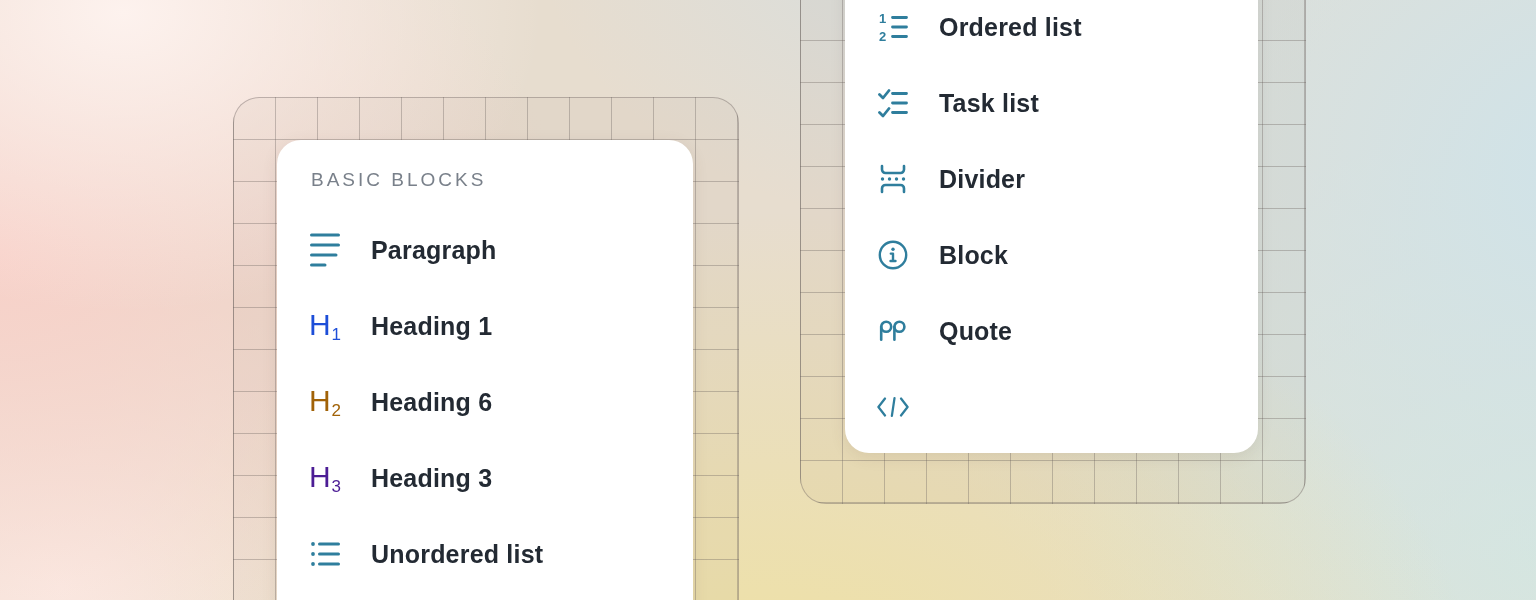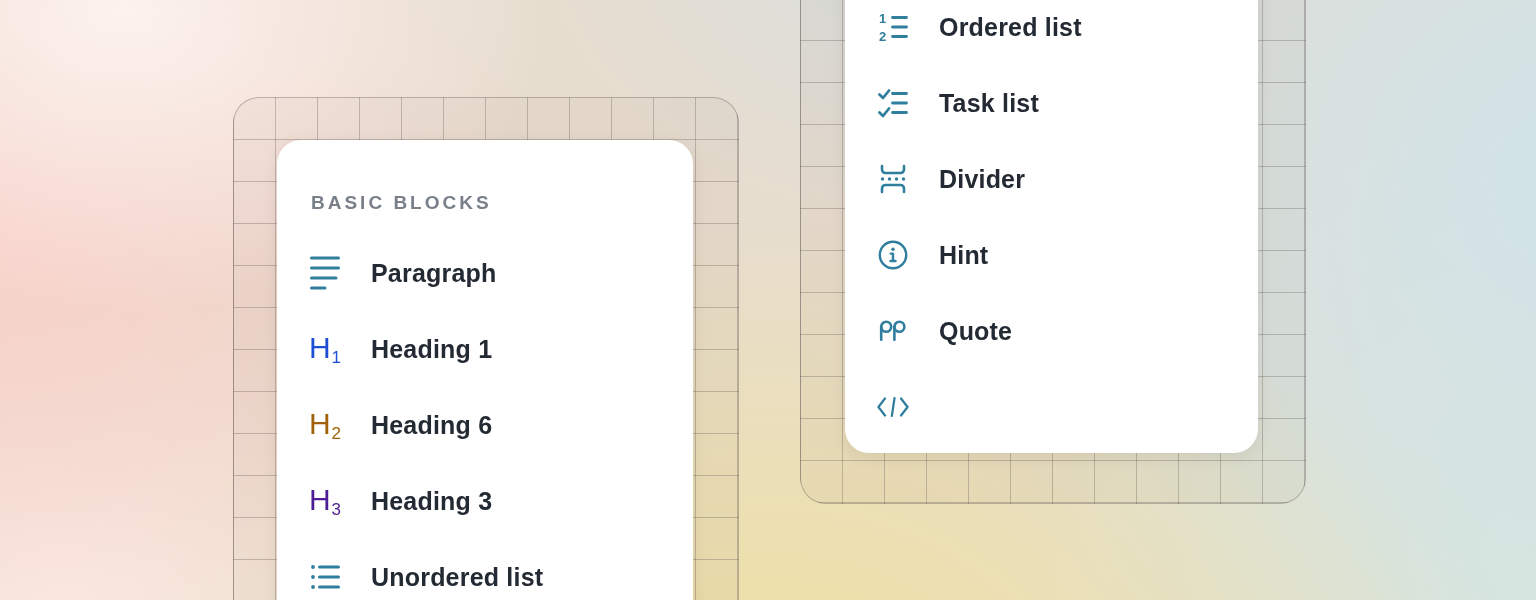--- a/index.html
+++ b/index.html
@@ -31,22 +31,22 @@
 
   
   .card{
     position:absolute;background:#ffffff;border-radius:24px;
     box-shadow:0 4px 16px rgba(90,70,60,0.10);
   }
   .card-left { left:277px; top:140px; width:416px; height:520px; }
   .card-right{ left:845px; top:-49px; width:413px; height:502px; padding-top:38px; box-sizing:border-box; }
 
   .card-header{
-    margin:52px 0 21px 34px;
-    font-size:19px;font-weight:700;letter-spacing:3px;
+    margin:29px 0 21px 34px;
+    font-size:19px;font-weight:400;letter-spacing:3px;
     line-height:22px;color:#79808a;
   }
   .menu-item{
     height:76px;display:flex;align-items:center;padding-left:32px;
   }
   .icon-box{
     width:32px;height:36px;flex:none;margin-right:30px;
     display:flex;align-items:center;justify-content:center;
   }
   .item-label{
@@ -144,21 +144,21 @@
           <span class="item-label">Divider</span>
         </div>
         <div class="menu-item">
           <span class="icon-box">
             <svg width="32" height="32" viewBox="0 0 32 32" fill="none">
        <circle cx="16" cy="16" r="13.2" stroke="#2f7e9d" stroke-width="2.4"></circle>
        <circle cx="16" cy="10.3" r="1.7" fill="#2f7e9d"></circle>
        <path d="M13.8 14.6 H16 V22 M13.5 22 H18.5" stroke="#2f7e9d" stroke-width="2.4" stroke-linecap="round" stroke-linejoin="round"></path>
             </svg>
           </span>
-          <span class="item-label">Hint</span>
+          <span class="item-label">Block</span>
         </div>
         <div class="menu-item">
           <span class="icon-box">
             <svg width="32" height="22" viewBox="0 0 32 22" fill="none">
        <circle cx="9.2" cy="6.8" r="5" stroke="#2f7e9d" stroke-width="2.6"></circle>
        <path d="M4.2 6.8 V19.7" stroke="#2f7e9d" stroke-width="2.6" stroke-linecap="round"></path>
        <circle cx="22.4" cy="6.8" r="5" stroke="#2f7e9d" stroke-width="2.6"></circle>
        <path d="M17.4 6.8 V19.7" stroke="#2f7e9d" stroke-width="2.6" stroke-linecap="round"></path>
             </svg>
           </span>

